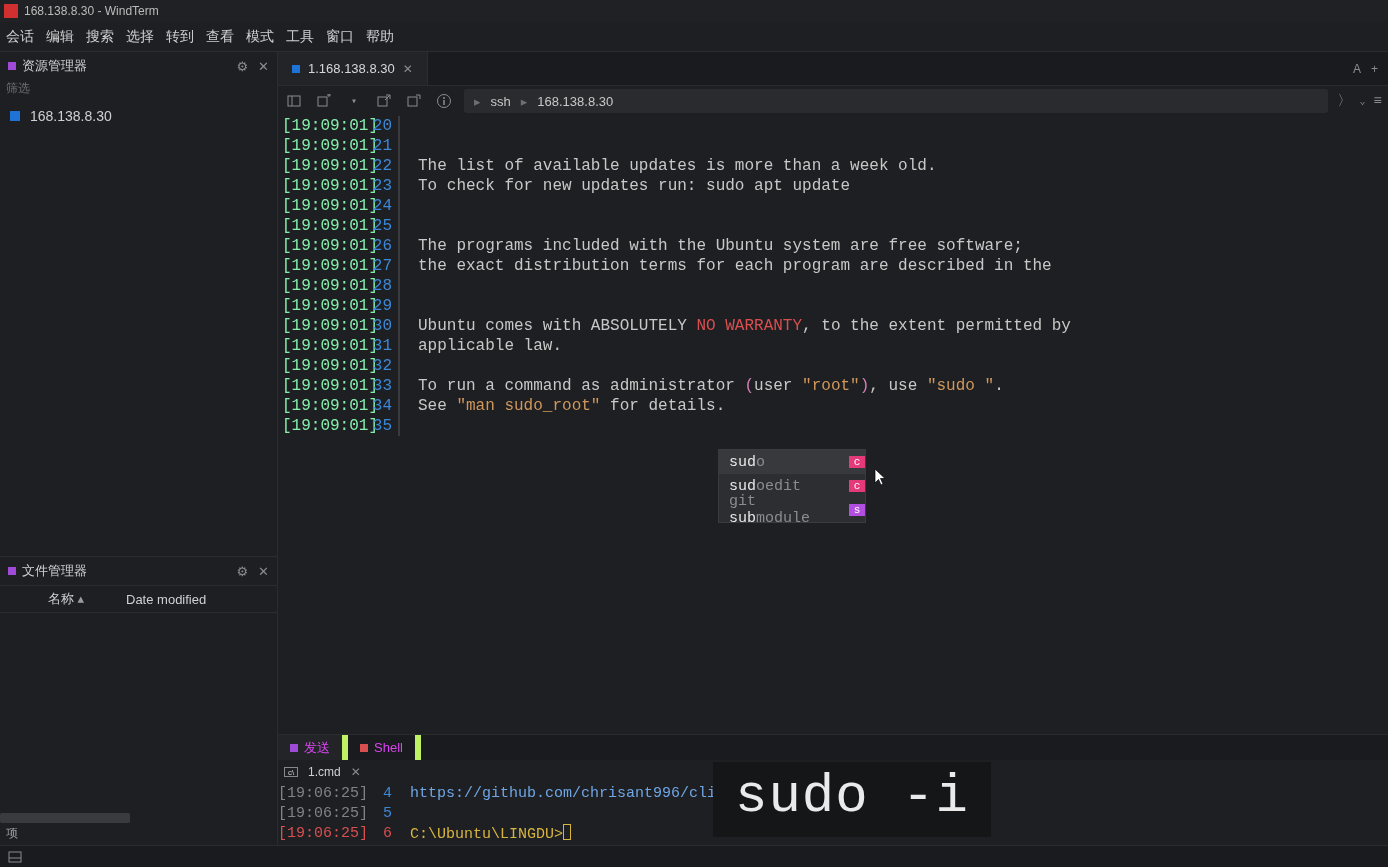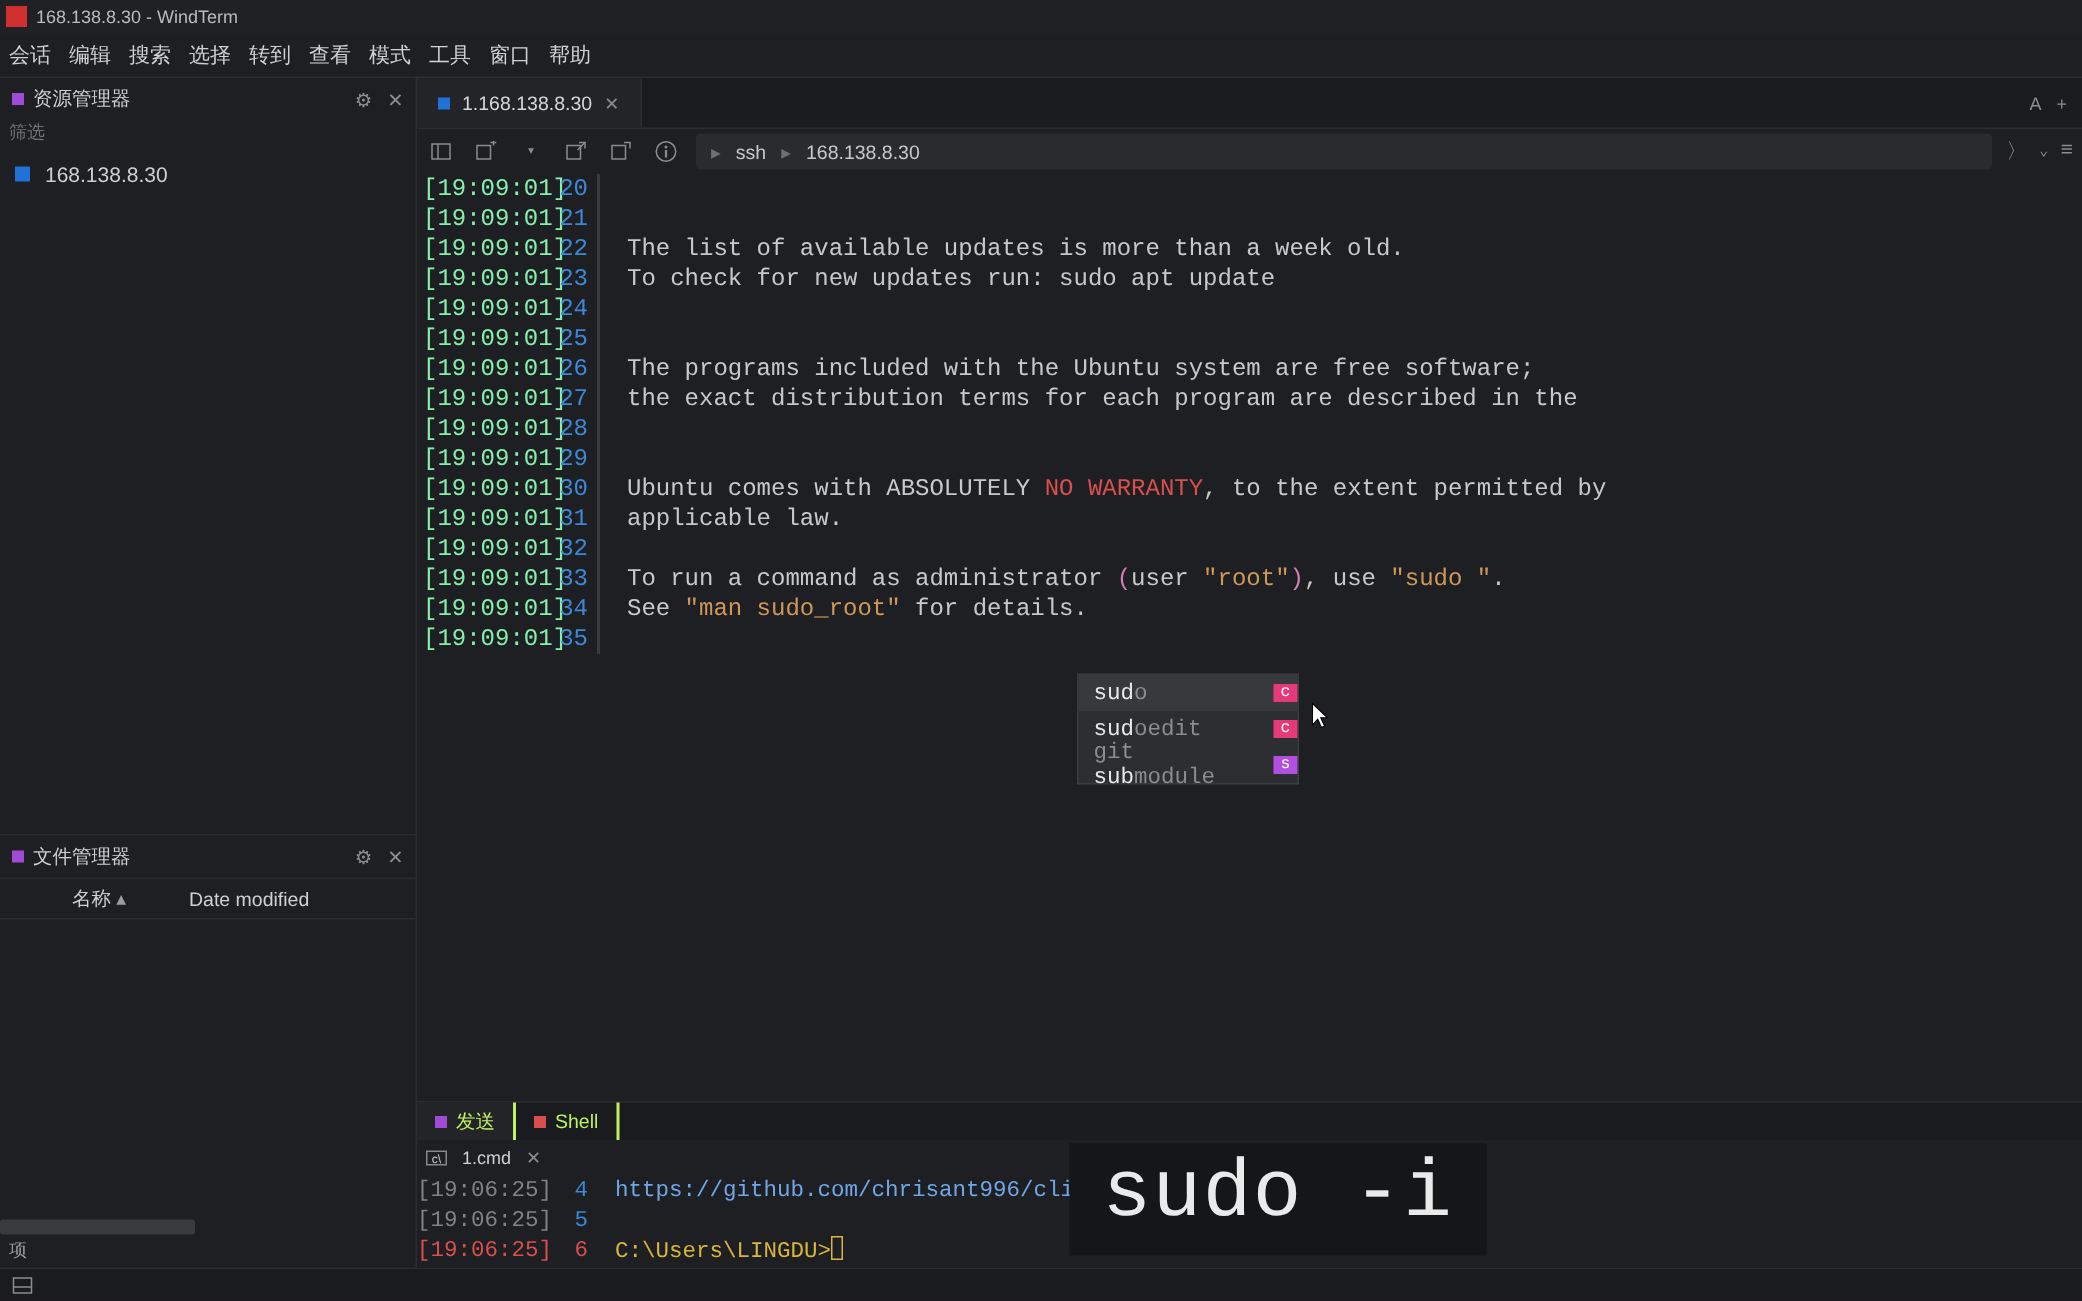--- a/index.html
+++ b/index.html
@@ -54,21 +54,21 @@
 .suggest .row .lbl { padding: 0 10px; width: 130px; }
 .suggest .row .tag { width: 16px; text-align: center; color: #fff; font-size: 11px; }
 .suggest .row.sel { background: #38393d; }
 .tag-c { background: #e53a7a; }
 .tag-s { background: #b34fe0; }
 .hi { color: #e8e8e8; }
 .dim { color: #8a8c90; }
 .scrollbar { position: absolute; left: 0; bottom: 0; width: 130px; height: 10px; background: #3a3b3e; border-radius: 2px; }
 .items-count { height: 22px; padding: 2px 6px; font-family: sans-serif; font-size: 12px; color: #9a9c9f; }
 .btm-tabs { height: 26px; display: flex; align-items: stretch; background: #1a1b1e; border-top: 1px solid #2b2c2f; }
-.btm-tabs .btab { display: flex; align-items: center; padding: 0 12px; gap: 6px; font-family: sans-serif; font-size: 13px; color: #bef264; border-right: 2px solid #bef264; }
+.btm-tabs .btab { display: flex; align-items: center; padding: 0 12px; gap: 6px; font-family: sans-serif; font-size: 13px; color: #d946ef; border-right: 6px solid #bef264; }
 .btm-tabs .btab .dot { width: 8px; height: 8px; display: inline-block; }
 .btm-tabs .btab.active { background: #232427; }
 .cmd-tabs { height: 24px; display: flex; align-items: center; background: #1e1f22; gap: 10px; padding: 0 6px; font-family: sans-serif; font-size: 12px; color: #cfd0d2; }
 .cmd-tabs .tico { width: 14px; height: 10px; border: 1px solid #888; font-size: 8px; display: inline-flex; align-items: center; justify-content: center; }
 .cmd-body { background: #1e1f22; font-size: 15px; line-height: 20px; padding: 0; }
 .cmd-body .r { display: flex; }
 .cmd-body .ts2 { width: 92px; color: #808284; }
 .cmd-body .ln2 { width: 22px; text-align: right; color: #3c88d6; }
 .overlay { position: absolute; left: 713px; bottom: 30px; background: #151618; color: #eaeaea; font-size: 54px; padding: 4px 22px 10px; font-weight: 400; letter-spacing: 1px; }
 .statusbar { height: 22px; background: #1a1b1e; border-top: 1px solid #2b2c2f; display: flex; align-items: center; padding: 0 8px; color: #8a8c90; }
@@ -342,21 +342,21 @@
         <div class="r">
           <span class="ts2">[19:06:25]</span>
           <span class="ln2">5</span>
           <span class="gut-sep"></span>
           <span class="txt"></span>
         </div>
         <div class="r">
           <span class="ts2" style="color:#d94f4f">[19:06:25]</span>
           <span class="ln2" style="color:#d94f4f">6</span>
           <span class="gut-sep"></span>
-          <span class="txt"><span style="color:#d8b63e">C:\Users\LINGDU</span><span style="color:#d8b63e">&gt;</span><span class="yellow-cursor" style="background:#d8b63e;width:8px;height:16px;border:1px solid #d8b63e;background:transparent"></span></span>
+          <span class="txt"><span style="color:#d8b63e">C:\Ubuntu\LINGDU</span><span style="color:#d8b63e">&gt;</span><span class="yellow-cursor" style="background:#d8b63e;width:8px;height:16px;border:1px solid #d8b63e;background:transparent"></span></span>
         </div>
       </div>
   </div>
 </div>
 
 <div class="statusbar">
   <span>
       <svg width="14" height="14" viewBox="0 0 14 14">
         <rect x="1" y="2" width="12" height="10" fill="none" stroke="#8a8c90"></rect>
         <line x1="1" y1="8" x2="13" y2="8" stroke="#8a8c90"></line>

